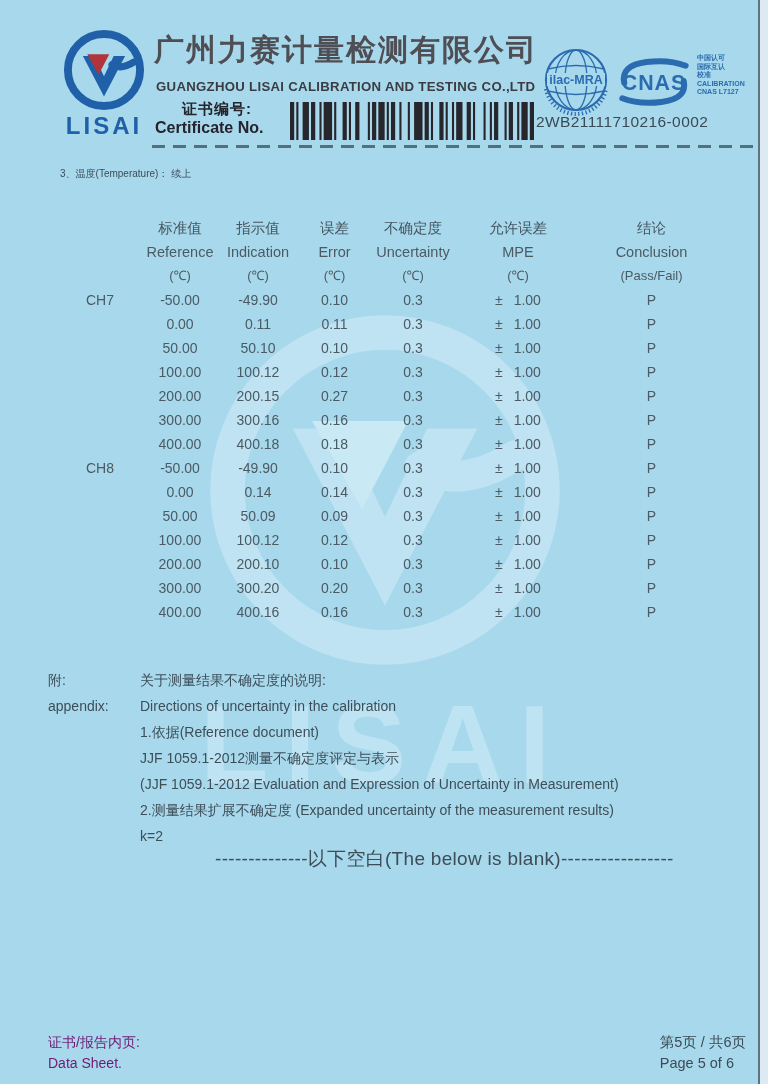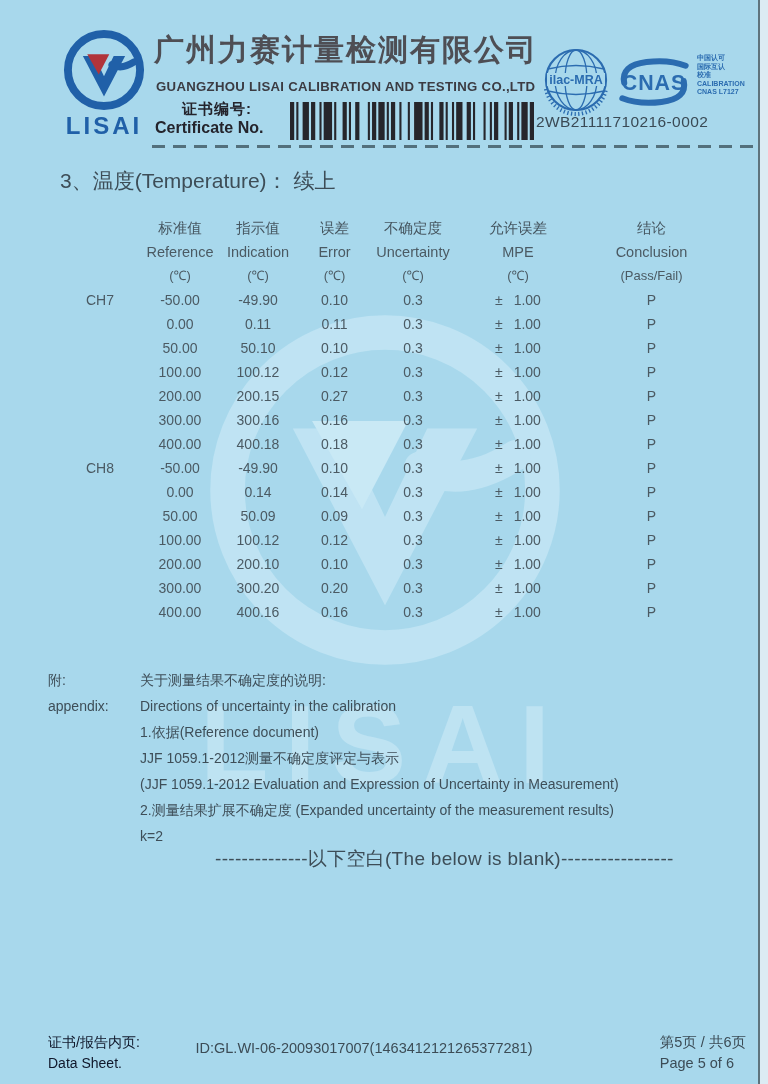--- a/index.html
+++ b/index.html
@@ -33,40 +33,40 @@
   .barcode-box{left:290px;top:102px;width:244px;height:38px;}
   .barcode-box svg{width:100%;height:100%;display:block;}
   .ilac-svg{left:538px;top:44px;width:76px;height:76px;}
   .cnas-svg{left:614px;top:56px;width:80px;height:52px;}
   .cnas-block{left:697px;top:54px;font-size:7px;line-height:8.6px;color:#2b6cb0;font-weight:bold;}
   .cert-number{left:536px;top:113px;font-size:15.5px;letter-spacing:.4px;color:#3a4a55;}
   .dash-line{left:152px;top:145px;width:606px;height:3px;
     background:repeating-linear-gradient(90deg,#53707c 0 13px,transparent 13px 21px);}
 
   
-  .section-title{left:60px;top:167px;font-size:21px;color:#3d4d57;}
+  .section-title{left:60px;top:167px;font-size:10px;color:#3d4d57;}
   .cal-table{left:60px;top:192px;width:660px;margin-top:24px;}
   .trow{display:grid;grid-template-columns:80px 80px 76px 77px 80px 130px 137px;height:24px;}
   .tcell{line-height:24px;height:24px;text-align:center;font-size:14px;color:#4b5a63;
     white-space:nowrap;overflow:visible;}
   .hrow-cn .tcell{font-size:14.5px;color:#45555f;}
   .hrow-en .tcell{font-size:14.5px;}
   .hrow-unit .tcell{font-size:13px;}
   .c-mpe{word-spacing:7px;}
   .c-ch{font-size:14px;}
 
   
   .appendix{left:48px;top:667px;width:660px;}
   .app-row{display:flex;line-height:26px;height:26px;font-size:14px;color:#3e4e58;}
   .app-label{width:92px;flex:0 0 92px;}
   .app-text{white-space:nowrap;}
   .blank-note{left:215px;top:846px;font-size:19px;color:#3d4d57;letter-spacing:.3px;}
 
   
-  .footer-left{left:48px;top:1032px;font-size:14px;line-height:21px;color:#0f172a;}
+  .footer-left{left:48px;top:1032px;font-size:14px;line-height:21px;color:#701a75;}
   .footer-id{left:0;right:40px;top:1040px;text-align:center;font-size:14.5px;color:#3c4c56;}
   .footer-right{right:22px;top:1032px;text-align:left;font-size:14.5px;line-height:21px;color:#3c4c56;}
 </style>
 </head>
 <body>
 
 <svg width="0" height="0" style="position:absolute" aria-hidden="true">
   <defs>
     <symbol id="lisai-mark" viewBox="0 0 100 100">
       <circle cx="50" cy="50" r="41" fill="none" stroke="currentColor" stroke-width="9"></circle>
@@ -351,19 +351,18 @@
         <div class="app-label"></div>
         <div class="app-text">k=2</div>
       </div>
     </div>
   <div class="abs blank-note">--------------以下空白(The below is blank)-----------------</div>
 
   <div class="abs footer-left">
     <div>证书/报告内页:</div>
     <div>Data Sheet.</div>
   </div>
-  <div class="abs footer-id">ID:GL.WI-06-20093017007(1463412121265377281)</div>
   <div class="abs footer-right">
     <div>第5页 / 共6页</div>
     <div>Page 5 of 6</div>
   </div>
 
 </div>
 
 </body></html>

